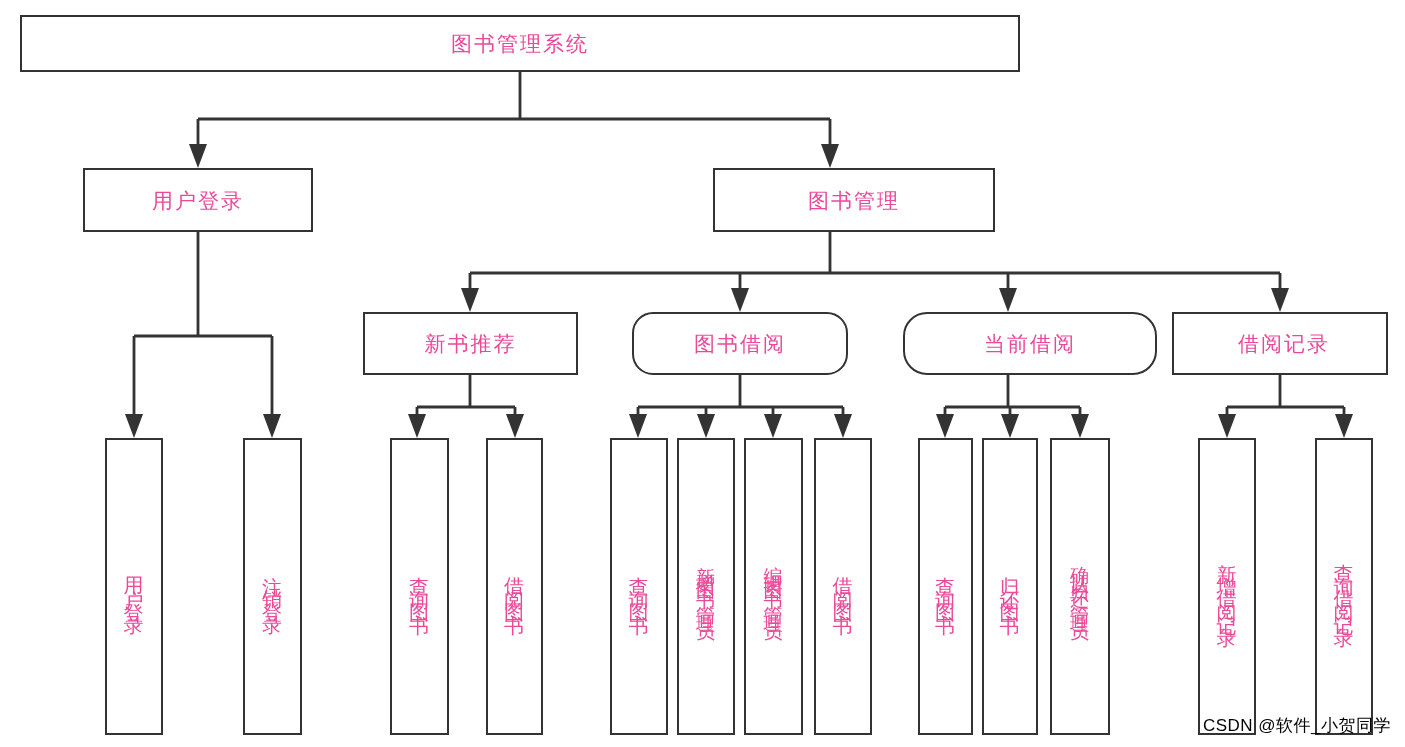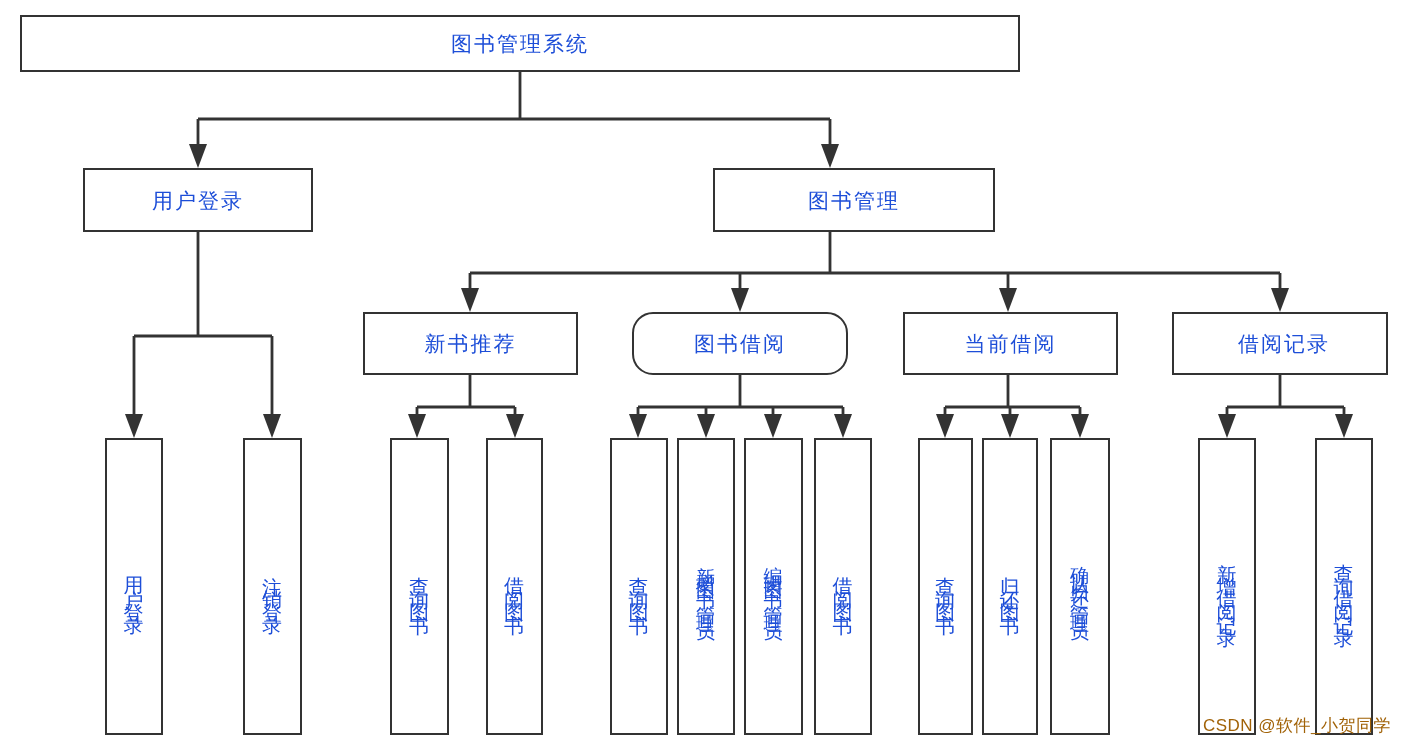--- a/index.html
+++ b/index.html
@@ -23,42 +23,42 @@
     border: 2.5px solid #333333;
     box-sizing: border-box;
     display: flex;
     align-items: center;
     justify-content: center;
   }
   .node .lbl {
     font-size: 21px;
     letter-spacing: 2px;
     line-height: 1;
-    color: #1d4ed8;
+    color: #ec4899;
     white-space: nowrap;
   }
   .leaf .lbl {
     writing-mode: vertical-rl;
     text-orientation: mixed;
     font-size: 20px;
     letter-spacing: 13px;
     line-height: 1;
     white-space: nowrap;
   }
   .leaf .lbl.long {
     font-size: 19px;
     letter-spacing: 8px;
   }
   .watermark {
     position: absolute;
     right: 14px;
     top: 714px;
     font-size: 17px;
     letter-spacing: 0.5px;
-    color: #a16207;
+    color: #000000;
     white-space: nowrap;
     z-index: 5;
   }
 </style>
 </head>
 <body>
 
 <div class="canvas">
 
   <svg class="connectors" viewBox="0 0 1405 747" xmlns="http://www.w3.org/2000/svg">
@@ -92,21 +92,21 @@
   <div class="node" style="left:713px; top:168px; width:282px; height:64px;">
     <span class="lbl">图书管理</span>
   </div>
 
   <div class="node" style="left:363px; top:312px; width:215px; height:63px;">
     <span class="lbl">新书推荐</span>
   </div>
   <div class="node" style="left:632px; top:312px; width:216px; height:63px;border-radius:21px;">
     <span class="lbl">图书借阅</span>
   </div>
-  <div class="node" style="left:903px; top:312px; width:215px; height:63px;">
+  <div class="node" style="left:903px; top:312px; width:254px; height:63px;border-radius:24px;">
     <span class="lbl">当前借阅</span>
   </div>
   <div class="node" style="left:1172px; top:312px; width:216px; height:63px;padding-left:8px;">
     <span class="lbl">借阅记录</span>
   </div>
 
   <div class="node leaf" style="left:105px; top:438px; width:58px; height:297px;">
     <span class="lbl">用户登录</span>
   </div>
   <div class="node leaf" style="left:243px; top:438px; width:59px; height:297px;">

